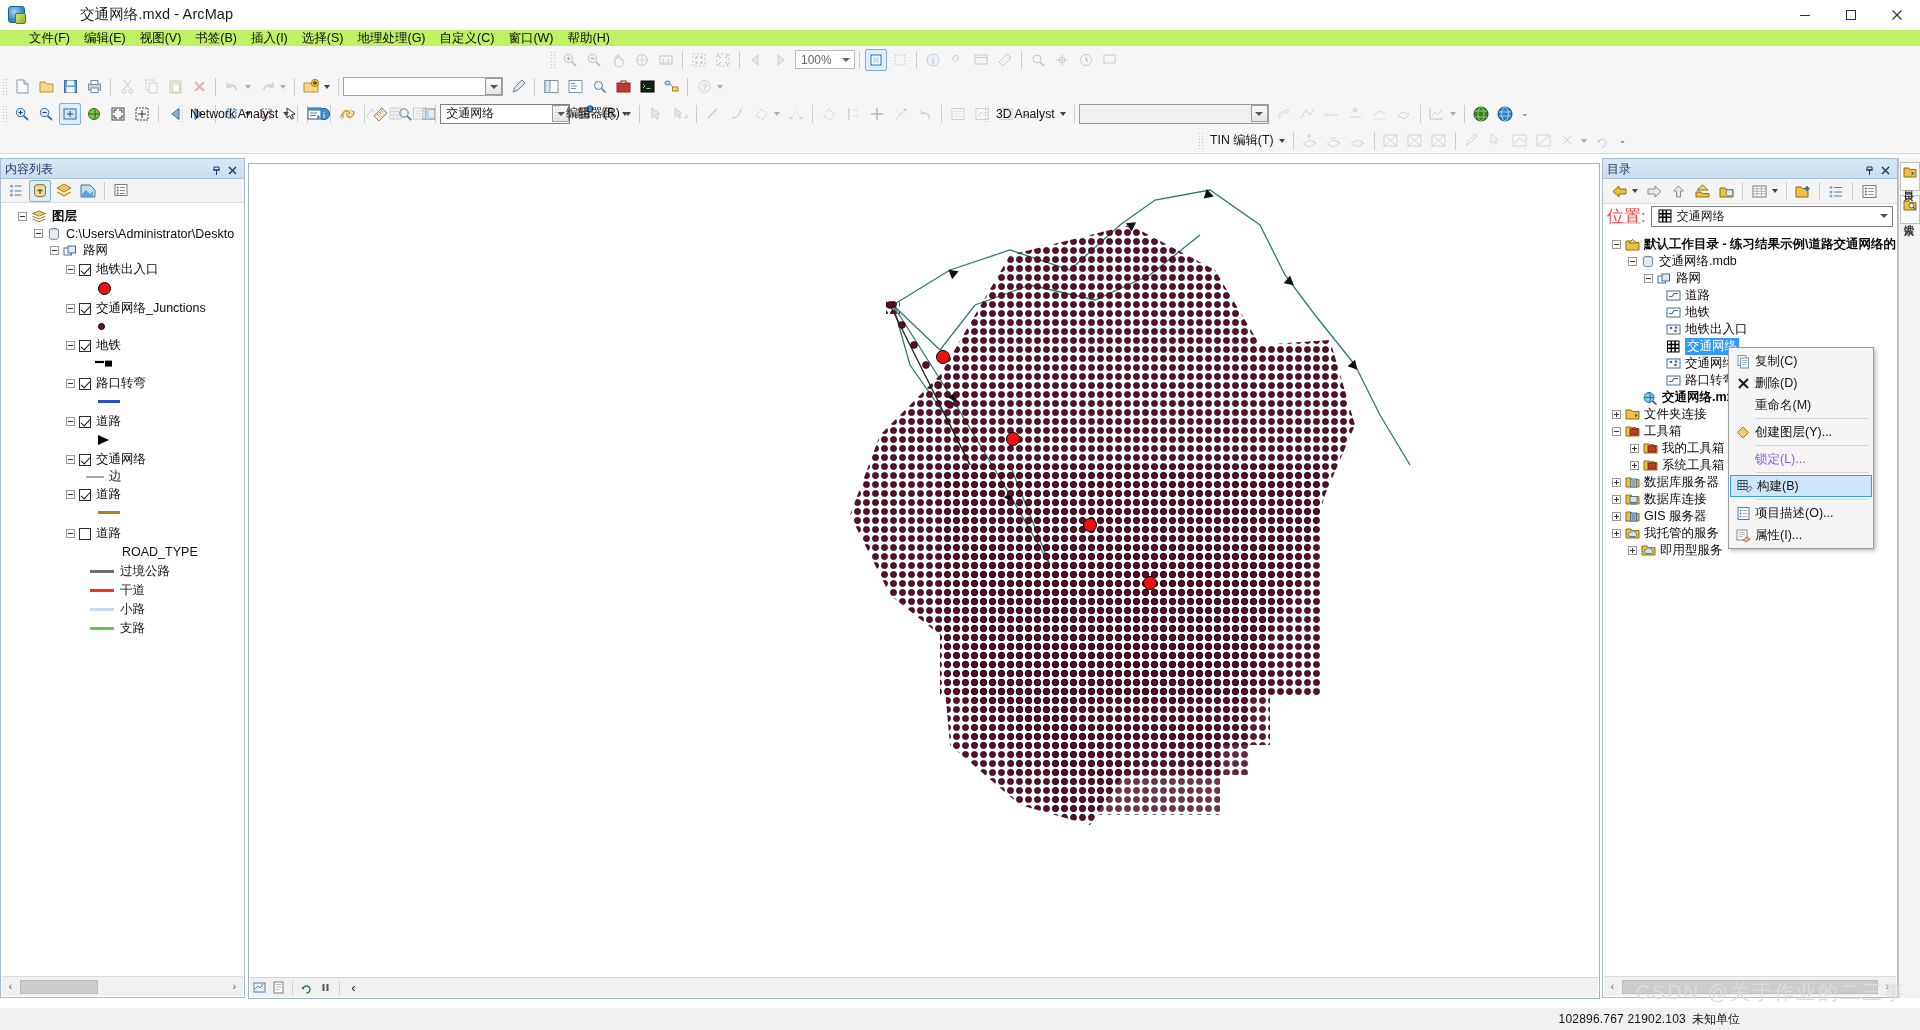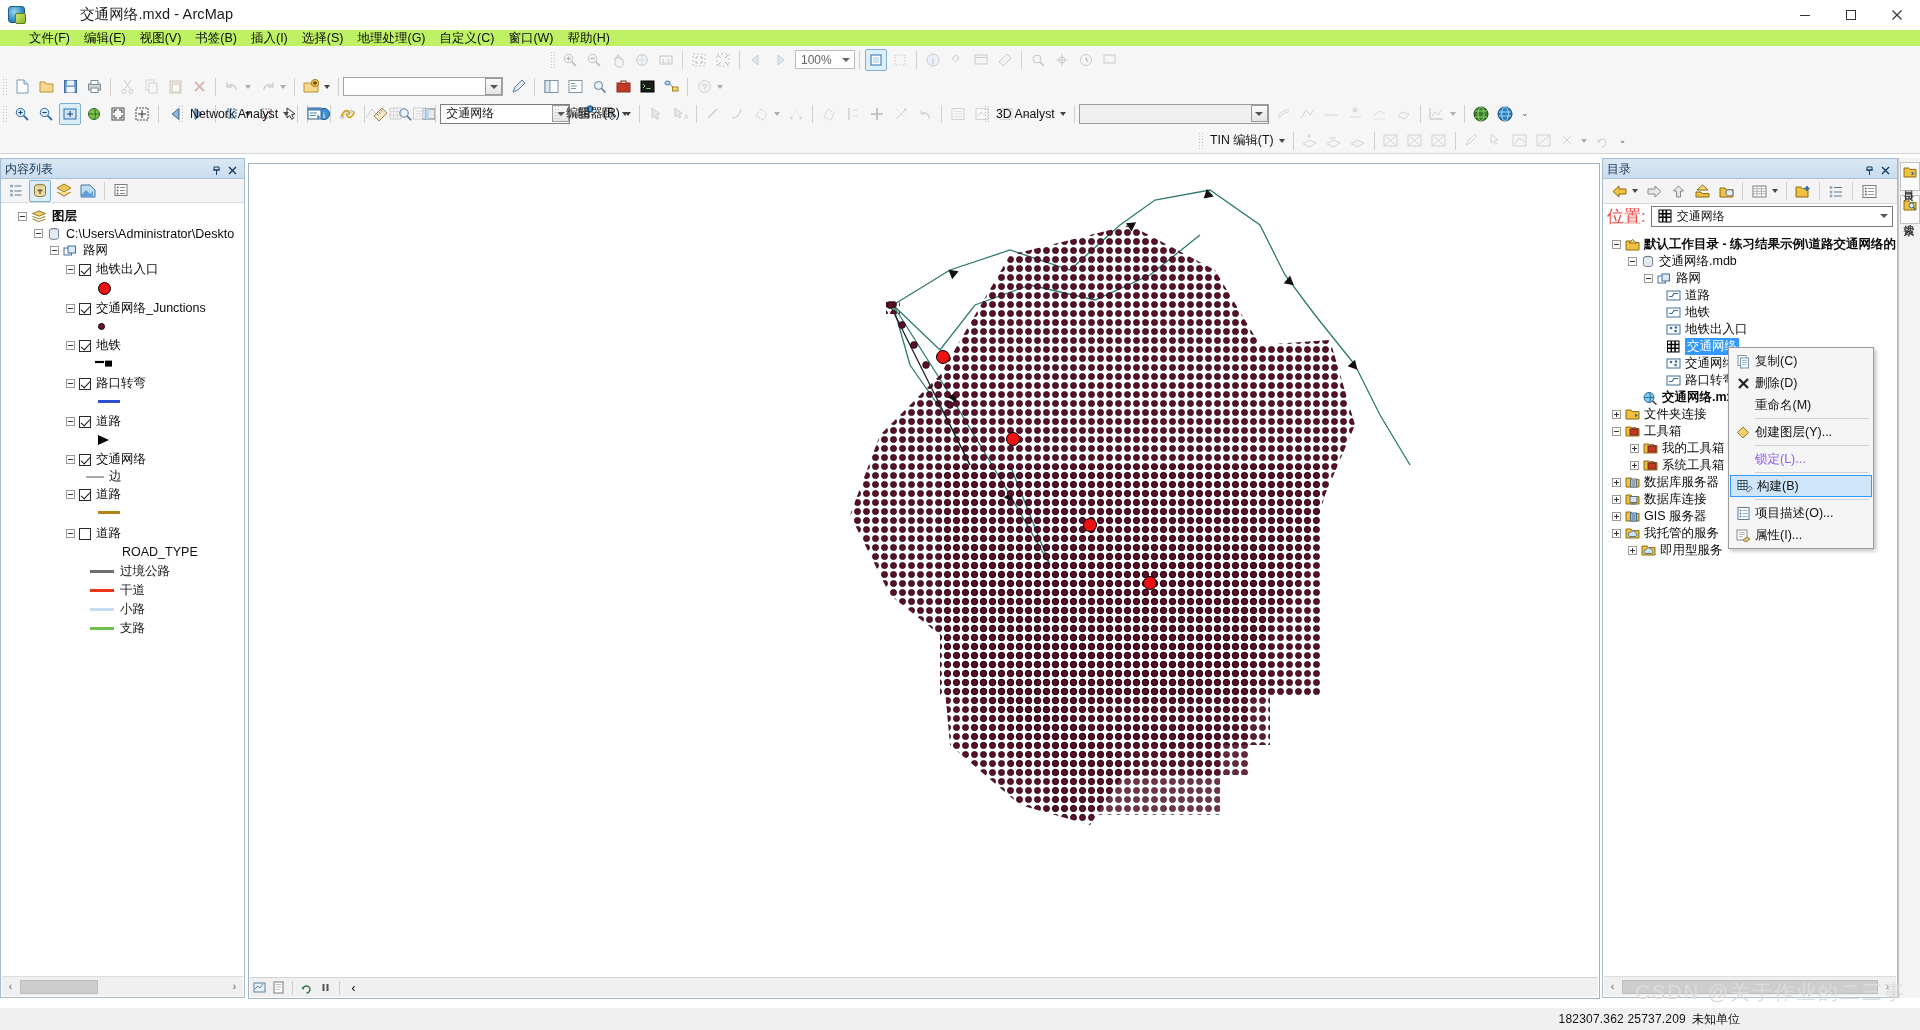--- a/index.html
+++ b/index.html
@@ -1603,19 +1603,19 @@
             <rect x="2" y="2" width="10" height="10" fill="#fff" stroke="#8a8a8a"></rect>
             <path d="M4 4.5h6M4 6.5h6M4 8.5h4" stroke="#b8b8b8"></path>
             <path d="M8 12l4-3 3 2-4 3z" fill="#e0c486" stroke="#9a7c33"></path>
           </svg>
       </span>
       <span>属性(I)...</span>
     </div>
   </div>
 
   <div class="statusbar">
-    <span class="coords">182307.362  25737.209</span>
+    <span class="coords">102896.767  21902.103</span>
     <span style="margin-left:6px">未知单位</span>
   </div>
 
   <div class="watermark">CSDN @关于作业的二三事</div>
 
 </div>
 
 </body></html>

